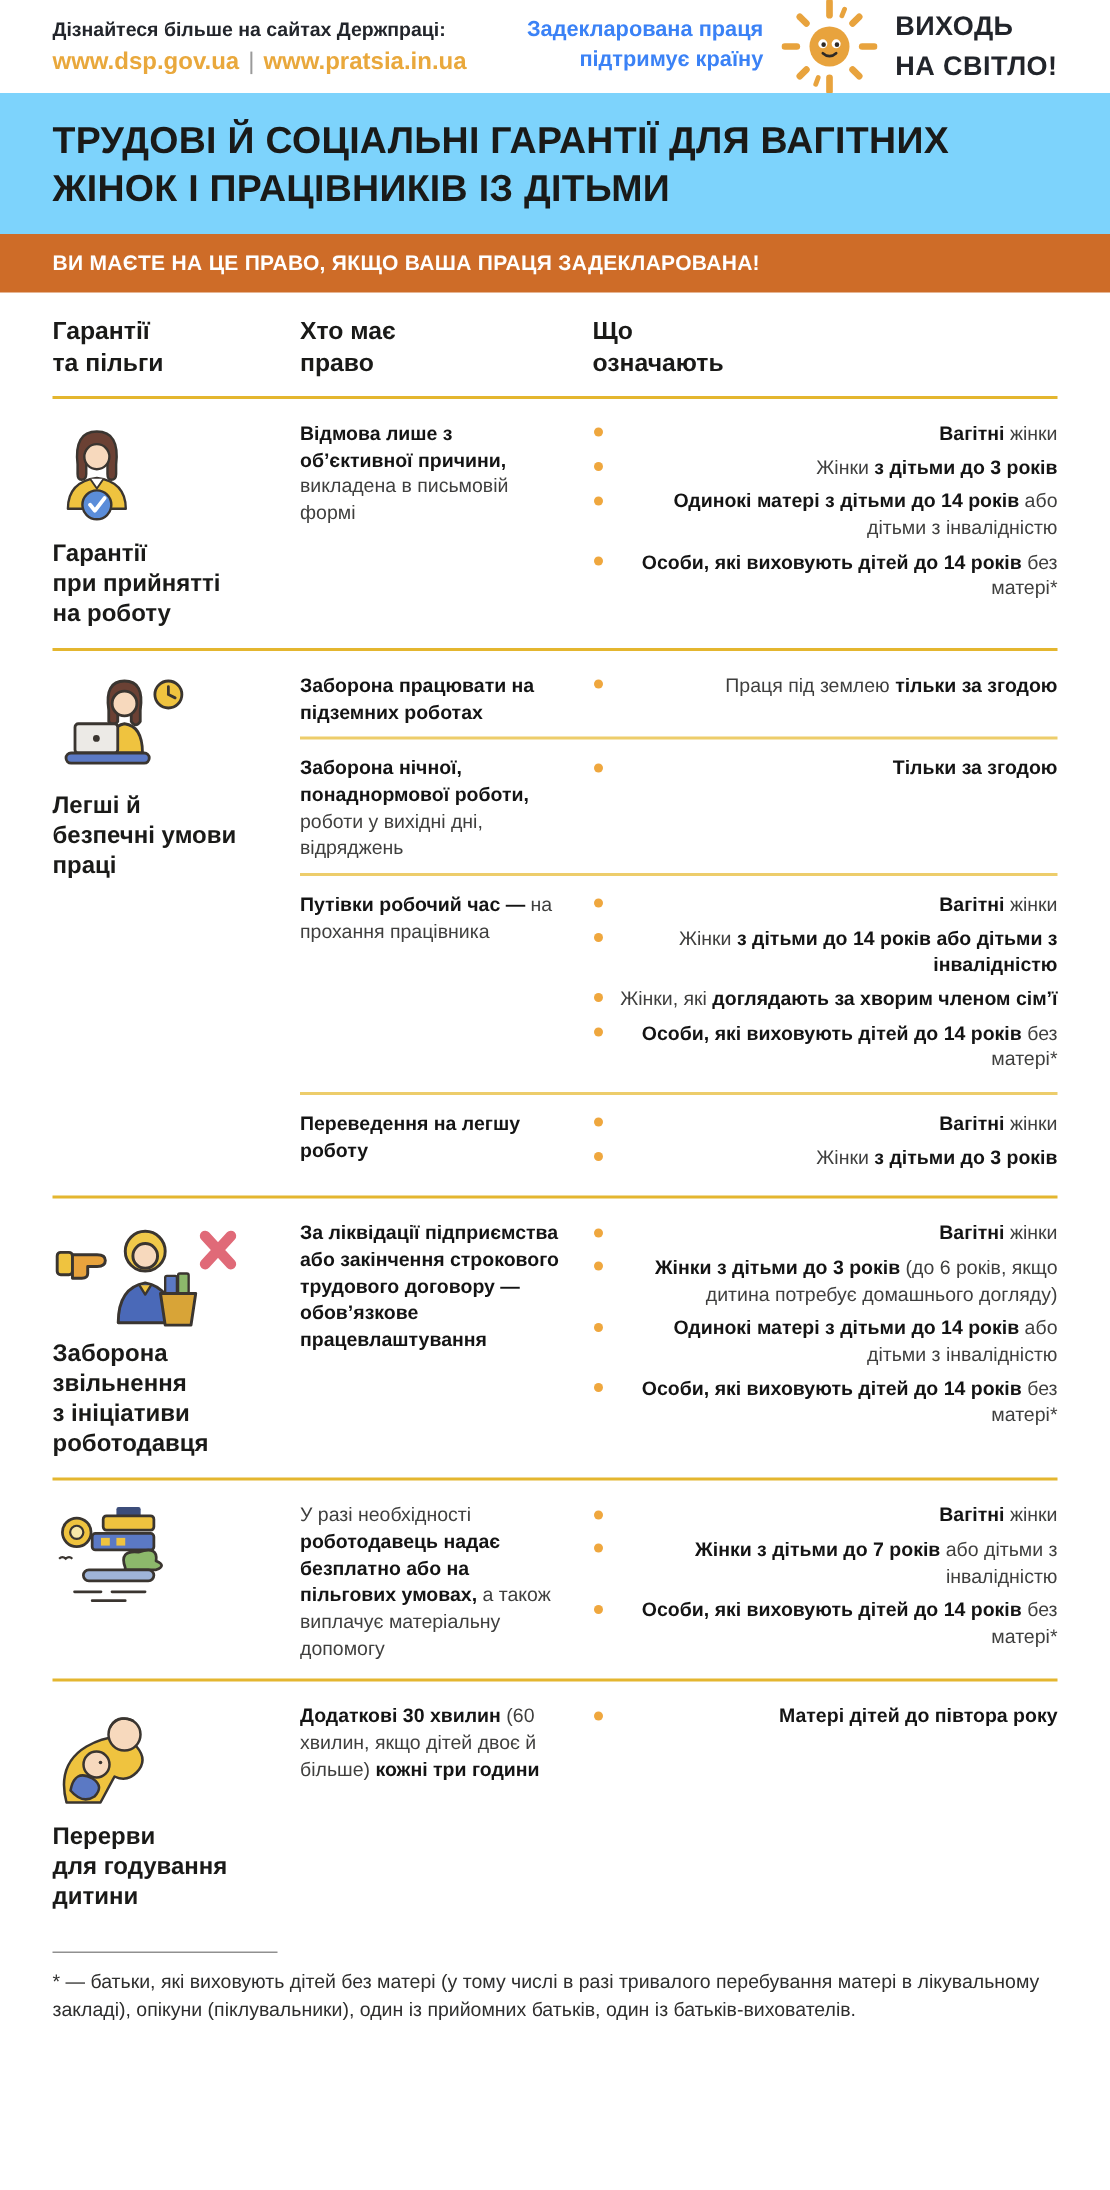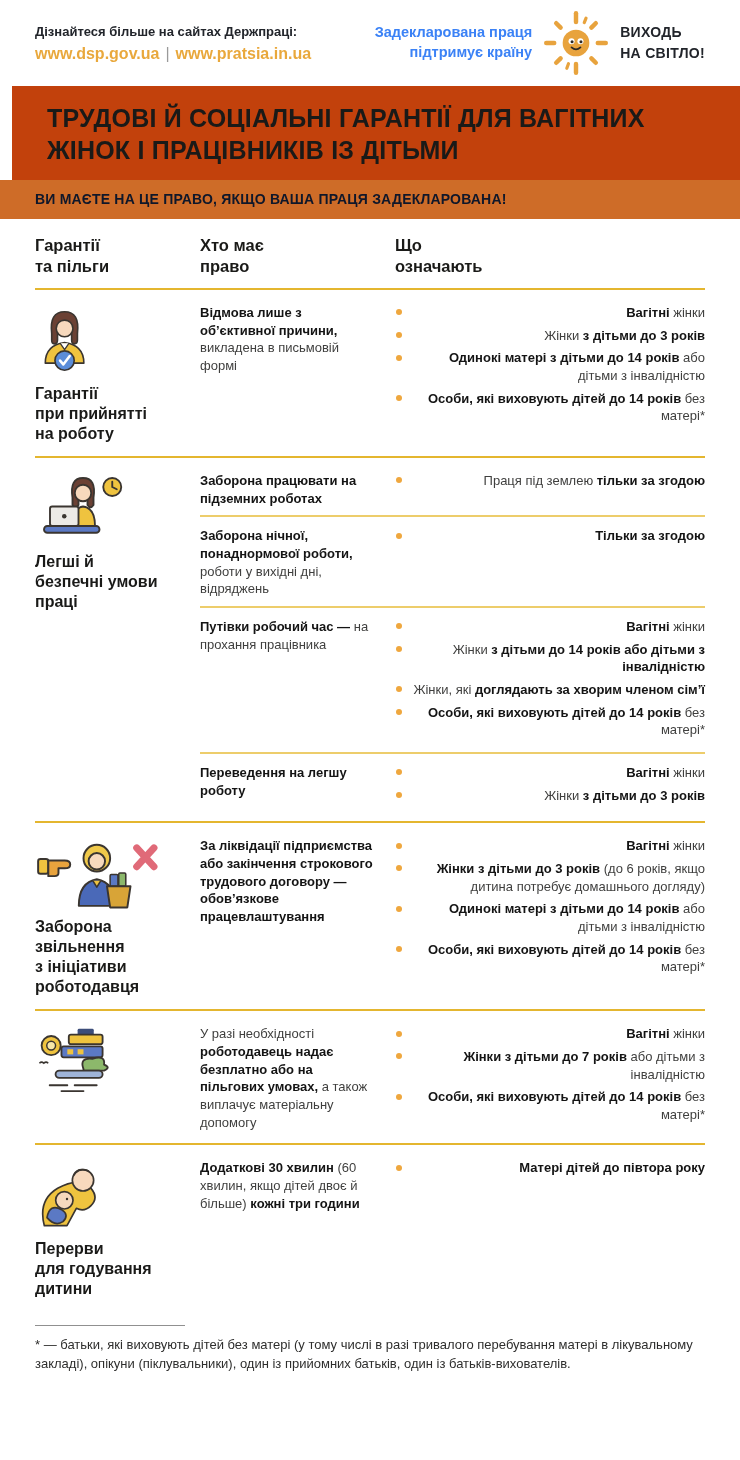--- a/index.html
+++ b/index.html
@@ -1,34 +1,34 @@
 <!DOCTYPE html>
 <html lang="uk"><head>
 <meta charset="utf-8">
 <style>
   * { box-sizing: border-box; margin: 0; padding: 0; }
   html,body { background:#ffffff; }
   body { font-family:"Liberation Sans", sans-serif; color:#1A1A18; }
   .page { width:740px; min-height:1460px; margin:0 auto; background:#fff; display:flex; flex-direction:column; }
 
   
-  .topbar { height:86px; padding:0 35px; display:flex; align-items:center; justify-content:space-between; background:#fff; }
+  .topbar { height:62px; padding:0 35px; display:flex; align-items:center; justify-content:space-between; background:#fff; }
   .top-info { font-size:13px; font-weight:bold; color:#22252B; margin-bottom:6px; }
   .top-links { font-size:16px; font-weight:bold; }
   .site-link { color:#E9A83C; text-decoration:none; }
   .link-sep { color:#9A9A9A; margin:0 6px; font-weight:normal; }
   .top-right { display:flex; align-items:center; gap:12px; }
   .slogan { font-size:14.5px; font-weight:bold; text-align:right; line-height:1.35; white-space:pre-line; color:#3b82f6; }
   .mascot svg { width:64px; height:64px; display:block; }
-  .cta { font-size:14px; font-weight:800; line-height:1.5; white-space:pre-line; color:#22252B; letter-spacing:.3px; }
+  .cta { font-size:18px; font-weight:800; line-height:1.5; white-space:pre-line; color:#22252B; letter-spacing:.3px; }
 
   
-  .banner { background:#c2410c; padding:16px 35px 14px;margin-left:12px; }
+  .banner { background:#7dd3fc; padding:16px 35px 14px; }
   .banner h1 { font-size:25px; font-weight:800; line-height:1.28; color:#1A1A18; letter-spacing:.2px; max-width:660px; }
-  .subbanner { background:#CE6C28; color:#0f172a; font-size:14px; font-weight:bold; padding:11px 35px 12px; letter-spacing:.2px; }
+  .subbanner { background:#CE6C28; color:#ffffff; font-size:14px; font-weight:bold; padding:11px 35px 12px; letter-spacing:.2px; }
 
   
   .content { padding:0 35px; }
   .thead { display:grid; grid-template-columns:165px 195px 1fr; padding:16px 0 10px; border-bottom:2px solid #E4B62F; }
   .th { font-size:16.5px; font-weight:800; line-height:1.3; white-space:pre-line; color:#1A1A18; }
 
   .benefit { display:grid; grid-template-columns:165px 1fr; padding:14px 0 12px; border-bottom:2px solid #E4B62F; }
   [data-render="sections"] .benefit:last-child { border-bottom:none; }
   .col-cat { padding-right:10px; }
   .cat-icon { height:72px; margin-bottom:8px; display:flex; align-items:flex-start; }

